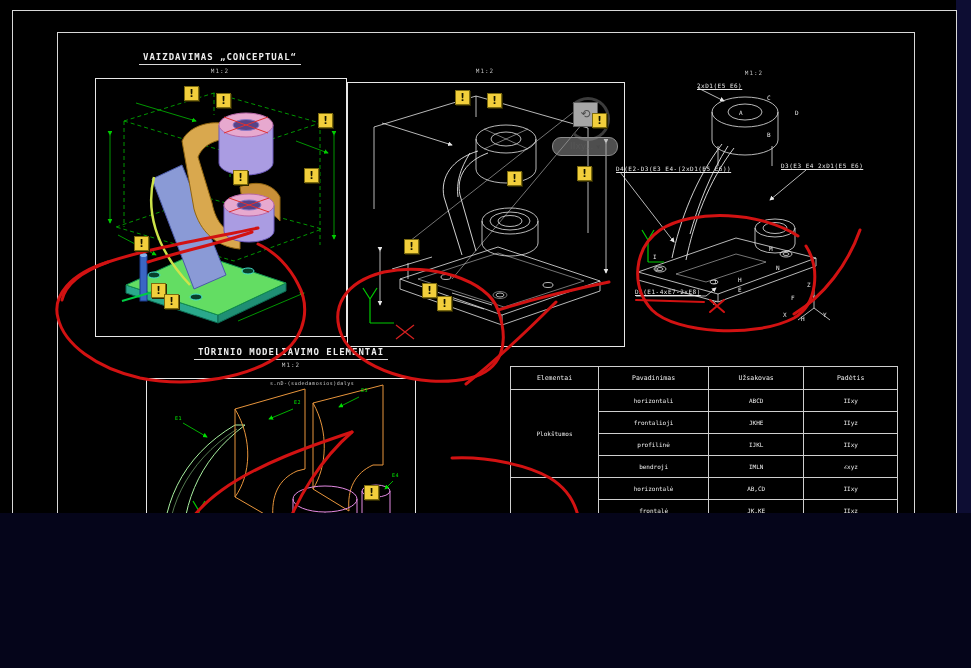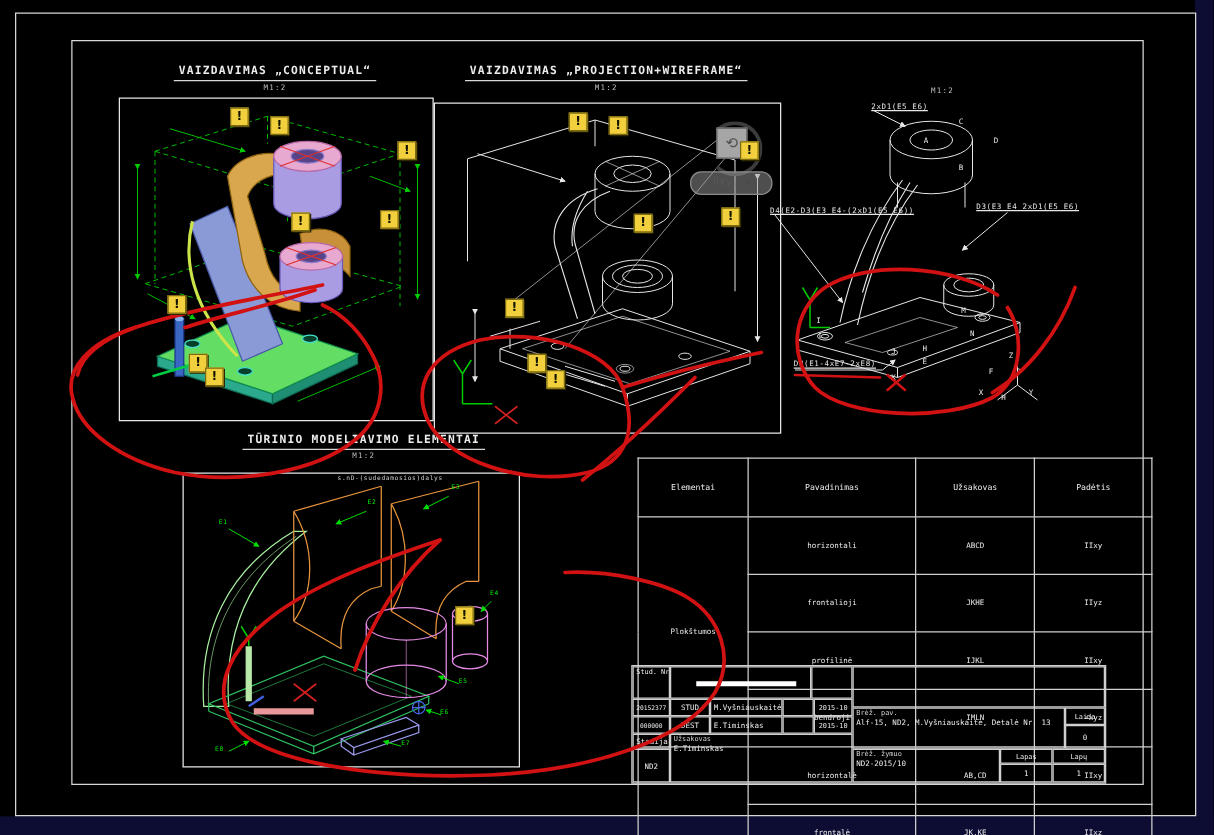--- a/index.html
+++ b/index.html
@@ -1,16 +1,16 @@
 <!DOCTYPE html>
 <html><head>
 <meta charset="utf-8">
 <style>
   html,body{margin:0;padding:0;background:#05051a;}
-  .screen{position:relative;width:971px;height:668px;background:#000;overflow:hidden;
+  .screen{position:relative;width:971px;height:513px;background:#000;overflow:hidden;
           font-family:"DejaVu Sans Mono","Liberation Mono",monospace;}
   .edge{position:absolute;background:#0d0d33;}
   .edge.r{left:956px;top:0;width:15px;height:668px;}
   .edge.b{left:0;top:653px;width:971px;height:15px;}
   .frame{position:absolute;border:1px solid #d8d8d8;}
   .frame.outer{left:12px;top:10px;width:943px;height:641px;}
   .frame.inner{left:57px;top:32px;width:856px;height:594px;}
   .pbox{position:absolute;border:1px solid #e8e8e8;}
   .pbox svg,.pfree svg{position:absolute;left:0;top:0;}
   .pfree{position:absolute;}
@@ -33,42 +33,41 @@
   .viewpill{position:absolute;left:552px;top:137px;width:64px;height:17px;background:rgba(155,155,155,.5);
             border:1px solid #8c8c8c;border-radius:9px;color:#565656;z-index:10;
             font:9px/17px "DejaVu Sans",sans-serif;text-align:center;}
   .viewpill .chev{display:inline-block;margin-left:3px;font-size:7px;color:#4a4a4a;}
   
   .postbl-title{position:absolute;left:510px;top:351px;width:374px;text-align:center;z-index:4;}
   .postbl-title span{display:inline-block;color:#ececec;font-size:9px;font-weight:bold;letter-spacing:1px;
             border-bottom:1px solid #d8d8d8;padding:0 6px 1px 6px;white-space:nowrap;}
   table.postbl{position:absolute;left:510px;top:366px;border-collapse:collapse;table-layout:fixed;z-index:3;}
   table.postbl th,table.postbl td{border:1px solid #cfcfcf;color:#ececec;font-weight:normal;
-            font-size:6px;text-align:center;padding:16px;height:13px;line-height:13px;overflow:hidden;white-space:nowrap;}
+            font-size:6px;text-align:center;padding:4px;height:13px;line-height:13px;overflow:hidden;white-space:nowrap;}
   table.postbl th{height:14px;font-size:6.5px;}
   
   .tblock{position:absolute;left:505px;top:532px;width:378px;height:93px;border:1px solid #cfcfcf;z-index:3;}
   .tb{position:absolute;border:1px solid #cfcfcf;color:#ececec;font-size:6px;line-height:1.25;
       overflow:hidden;white-space:nowrap;padding:1px 2px;box-sizing:border-box;}
   .tb.c{text-align:center;}
   .tb .lbl{display:block;font-size:5.5px;color:#d8d8d8;}
   .whitebar{position:absolute;left:47px;top:11px;width:80px;height:4px;background:#fff;}
 </style>
 </head>
 <body>
 
 <div class="screen">
   <div class="edge r"></div>
   <div class="edge b"></div>
   <div class="frame outer"></div>
   <div class="frame inner"></div>
 
   <div class="ptitle" style="left:95px;top:52px;width:250px;"><span>VAIZDAVIMAS „CONCEPTUAL“</span></div>
   <div class="mscale" style="left:95px;top:67px;width:250px;">M1:2</div>
-  <div class="ptitle" style="left:347px;top:52px;width:276px;"><span>VAIZDAVIMAS „PROJECTION+WIREFRAME“</span></div>
   <div class="mscale" style="left:347px;top:67px;width:276px;">M1:2</div>
   <div class="mscale" style="left:618px;top:69px;width:272px;">M1:2</div>
   <div class="ptitle" style="left:146px;top:347px;width:290px;"><span>TŪRINIO MODELIAVIMO ELEMENTAI</span></div>
   <div class="mscale" style="left:146px;top:361px;width:290px;">M1:2</div>
 
   <div class="pbox" style="left:95px;top:78px;width:250px;height:257px;">
     <svg width="250" height="257" viewBox="0 0 250 257">
       <defs>
           <marker id="mg1" markerWidth="7" markerHeight="7" refX="5" refY="3" orient="auto">
             <path d="M0,0L6,3L0,6Z" fill="#00cc00"></path>

